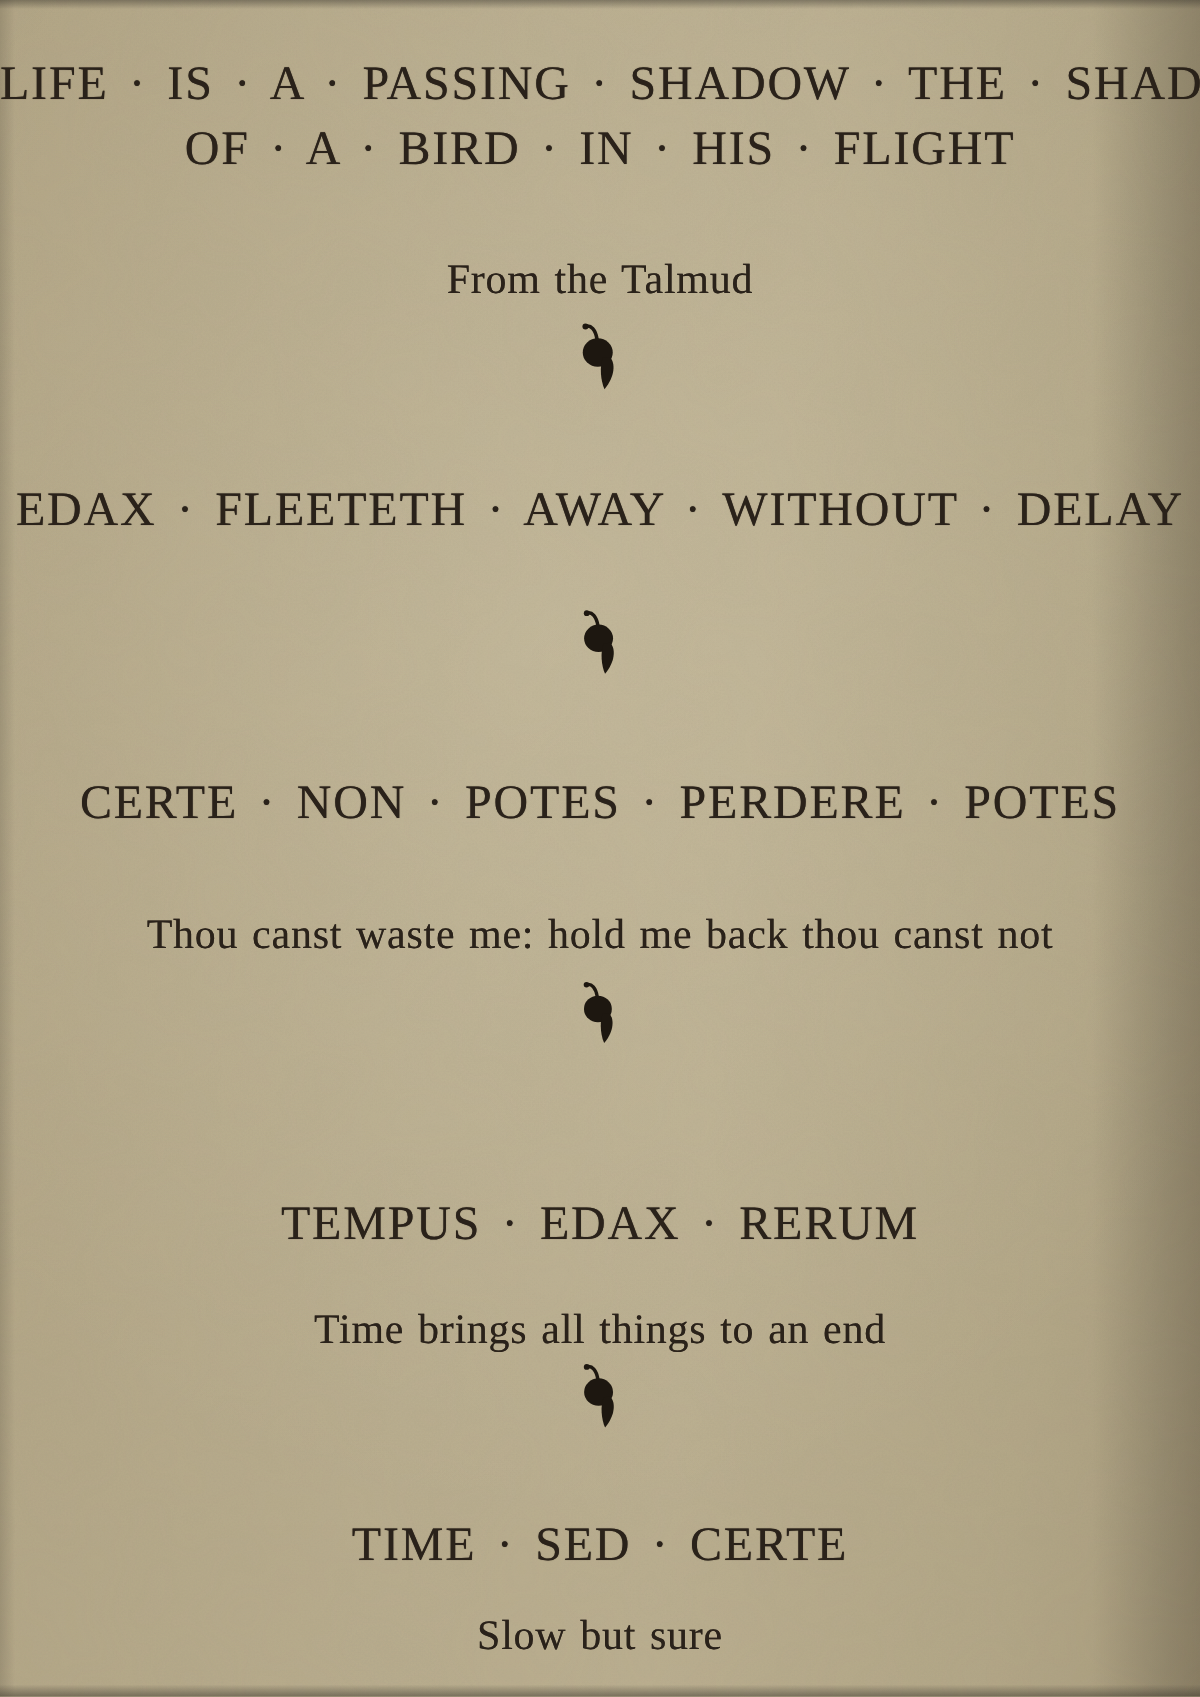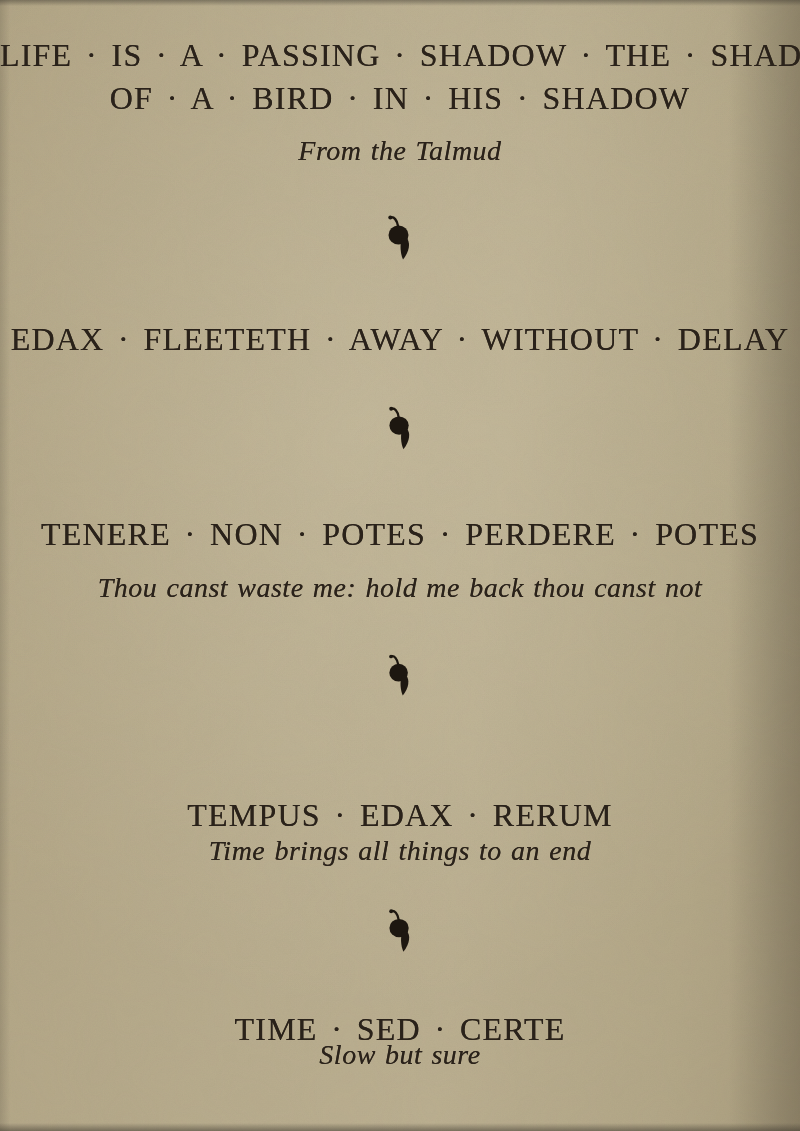--- a/index.html
+++ b/index.html
@@ -31,25 +31,25 @@
     color:var(--ink);
     white-space:nowrap;
   }
   .caps{
     font-size:32px;
     letter-spacing:1.2px;
     word-spacing:.14em;
     text-shadow:0 0 .5px rgba(42,34,26,.85);
   }
   .ital{
-    font-style:italic;
     font-size:28px;
     letter-spacing:.5px;
     word-spacing:.06em;
     text-shadow:0 0 .4px rgba(42,34,26,.8);
+    margin-top:36px;
   }
   .orn{
     position:absolute;left:0;right:0;
     display:flex;justify-content:center;
     color:var(--ornament);
     pointer-events:none;
   }
   .orn svg{display:block;}
 </style>
 </head>
@@ -64,21 +64,21 @@
     <filter id="blotch" x="0" y="0" width="100%" height="100%">
       <feTurbulence type="fractalNoise" baseFrequency="0.012" numOctaves="3" seed="11" stitchTiles="stitch"></feTurbulence>
       <feColorMatrix type="matrix" values="0 0 0 0 0.35  0 0 0 0 0.31  0 0 0 0 0.22  0 0 0 0.05 0"></feColorMatrix>
     </filter>
   </defs>
   <rect width="100%" height="100%" filter="url(#blotch)"></rect>
   <rect width="100%" height="100%" filter="url(#fineGrain)"></rect>
 </svg>
 
 <div class="line caps" style="top:38px">LIFE · IS · A · PASSING · SHADOW · THE · SHADOW</div>
-<div class="line caps" style="top:81px">OF · A · BIRD · IN · HIS · SHADOW</div>
+<div class="line caps" style="top:81px">OF · A · BIRD · IN · HIS · FLIGHT</div>
 <div class="line ital" style="top:136px">From the Talmud</div>
 
 <div class="orn" style="top:212px">
   <svg width="28" height="50" viewBox="0 0 28 48" fill="currentColor">
     <path d="M12,13 C11,7 8,3.5 4.5,4.5" fill="none" stroke="currentColor" stroke-width="2.4" stroke-linecap="round"></path>
     <circle cx="4.3" cy="4.6" r="2"></circle>
     <ellipse cx="12.5" cy="22" rx="10" ry="9.5"></ellipse>
     <path d="M20.5,25 C24.5,29 24,38 17,46.5 C14.5,41 13.5,31.5 16,25.5 Z"></path>
   </svg>
 </div>
@@ -87,21 +87,21 @@
 
 <div class="orn" style="top:404px">
   <svg width="27" height="47" viewBox="0 0 28 48" fill="currentColor">
     <path d="M12,13 C11,7 8,3.5 4.5,4.5" fill="none" stroke="currentColor" stroke-width="2.4" stroke-linecap="round"></path>
     <circle cx="4.3" cy="4.6" r="2"></circle>
     <ellipse cx="12.5" cy="22" rx="10" ry="9.5"></ellipse>
     <path d="M20.5,25 C24.5,29 24,38 17,46.5 C14.5,41 13.5,31.5 16,25.5 Z"></path>
   </svg>
 </div>
 
-<div class="line caps" style="top:517px">TENERE · NON · POTES · PERDERE · POTES</div>
+<div class="line caps" style="top:517px">CERTE · NON · POTES · PERDERE · POTES</div>
 <div class="line ital" style="top:573px">Thou canst waste me: hold me back thou canst not</div>
 
 <div class="orn" style="top:652px">
   <svg width="26" height="45" viewBox="0 0 28 48" fill="currentColor">
     <path d="M12,13 C11,7 8,3.5 4.5,4.5" fill="none" stroke="currentColor" stroke-width="2.4" stroke-linecap="round"></path>
     <circle cx="4.3" cy="4.6" r="2"></circle>
     <ellipse cx="12.5" cy="22" rx="10" ry="9.5"></ellipse>
     <path d="M20.5,25 C24.5,29 24,38 17,46.5 C14.5,41 13.5,31.5 16,25.5 Z"></path>
   </svg>
 </div>

